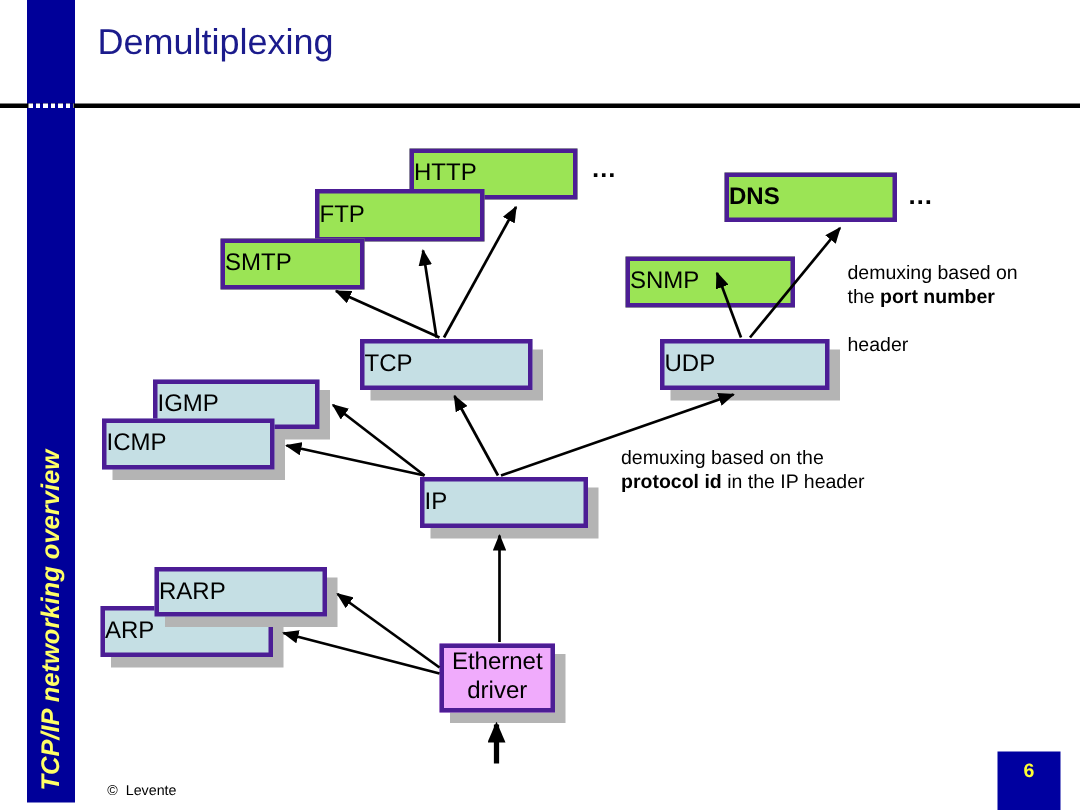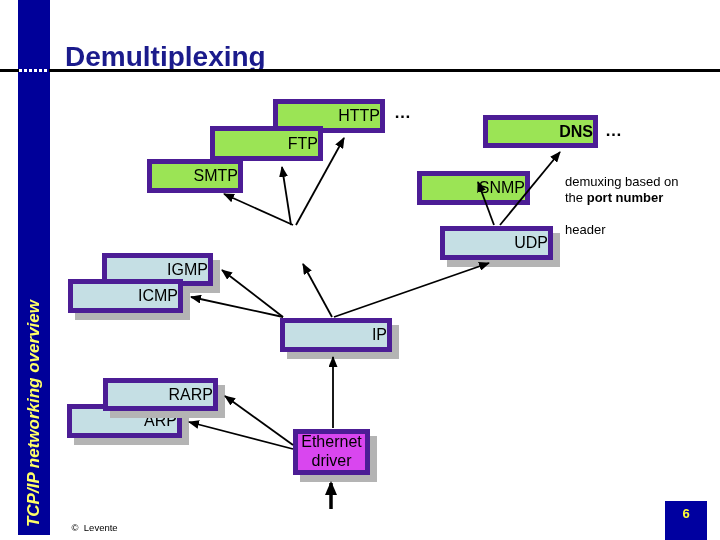--- a/index.html
+++ b/index.html
@@ -8,32 +8,32 @@
     overflow:hidden; font-family:"Liberation Sans","DejaVu Sans",sans-serif;
     color:#000;
   }
   .vbar { position:absolute; left:18px; top:0; width:32px; height:535px; background:#000099; }
   .vtext {
     position:absolute; bottom:8px; left:50%;
     transform:translateX(-50%) rotate(180deg);
     writing-mode:vertical-rl; white-space:nowrap;
     color:#ffff66; font-weight:bold; font-style:italic; font-size:17px;
   }
-  .title { position:absolute; left:65px; top:15px; font-size:28px; font-weight:bold; color:#1b1b8c;margin-top:26px; }
+  .title { position:absolute; left:65px; top:15px; font-size:24px; font-weight:normal; color:#1b1b8c; }
   .hrule { position:absolute; left:0; top:69px; width:720px; height:3px; background:#000; }
   .hdash { position:absolute; left:19px; top:69px; width:30px; height:3px;
            background:repeating-linear-gradient(90deg,#ffffff 0 3px,#000099 3px 5px); }
   .pbox {
-    position:absolute; border:5px solid #4c1d95; box-sizing:border-box;
-    display:flex; align-items:center; justify-content:flex-end;
+    position:absolute; border:3px solid #4c1d95; box-sizing:border-box;
+    display:flex; align-items:center; justify-content:flex-start;
     font-size:16px;
   }
   .green  { background:#9be455; }
   .blue   { background:#c5dfe4; box-shadow:7px 7px 0 #b4b4b4; }
-  .yellow { background:#d946ef; box-shadow:7px 7px 0 #b4b4b4; flex-direction:column; line-height:19px; }
+  .yellow { background:#f0abfc; box-shadow:7px 7px 0 #b4b4b4; flex-direction:column; line-height:19px; }
   .dots { position:absolute; font-weight:bold; font-size:17px; letter-spacing:1px; }
   .ann  { position:absolute; font-size:13px; line-height:16px; }
   .footer { position:absolute; left:61px; top:511px; font-size:9.5px; line-height:11px; white-space:pre; }
   .pagebox {
     position:absolute; left:665px; top:501px; width:42px; height:39px;
     background:#0000a0; box-sizing:border-box; padding-top:5px;
     color:#ffff33; font-weight:bold; font-size:13px; text-align:center;
   }
   .arrows { position:absolute; left:0; top:0; pointer-events:none; }
 </style>
@@ -62,24 +62,27 @@
   <div class="pbox green" style="left:483px;top:115px;width:115px;height:33px;font-weight:bold;">
     <span>DNS</span>
   </div>
   <div class="pbox green" style="left:417px;top:143px;width:113px;height:34px;margin-top:28px;">
     <span>SNMP</span>
   </div>
 
   <div class="dots" style="left:394px;top:103px;">…</div>
   <div class="dots" style="left:605px;top:121px;">…</div>
 
+  <div class="pbox blue" style="left:240px;top:226px;width:115px;height:34px;">
+    <span>TCP</span>
+  </div>
   <div class="pbox blue" style="left:440px;top:226px;width:113px;height:34px;">
     <span>UDP</span>
   </div>
-  <div class="pbox blue" style="left:102px;top:253px;width:111px;height:33px;padding-left:38px;">
+  <div class="pbox blue" style="left:102px;top:253px;width:111px;height:33px;">
     <span>IGMP</span>
   </div>
   <div class="pbox blue" style="left:68px;top:279px;width:115px;height:34px;">
     <span>ICMP</span>
   </div>
   <div class="pbox blue" style="left:280px;top:318px;width:112px;height:34px;">
     <span>IP</span>
   </div>
   <div class="pbox blue" style="left:67px;top:404px;width:115px;height:34px;">
     <span>ARP</span>
@@ -91,20 +94,24 @@
   <div class="pbox yellow" style="left:293px;top:429px;width:77px;height:46px;">
     <span>Ethernet</span>
     <span>driver</span>
   </div>
 
   <div class="ann" style="left:565px;top:174px;width:135px;">
     <span>demuxing based on</span><br>
     <span>the </span><b>port number</b><br>
     <br>
     <span>header</span>
+  </div>
+  <div class="ann" style="left:414px;top:297px;width:200px;">
+    <span>demuxing based on the</span><br>
+    <b>protocol id</b><span> in the IP header</span>
   </div>
 
   <svg class="arrows" width="720" height="540" viewBox="0 0 720 540">
     <defs>
       <marker id="ah" markerUnits="userSpaceOnUse" markerWidth="11" markerHeight="9" refX="10" refY="4.5" orient="auto">
         <path d="M0,0 L11,4.5 L0,9 Z" fill="#000"></path>
       </marker>
       <marker id="ahBig" markerUnits="userSpaceOnUse" markerWidth="14" markerHeight="12" refX="12" refY="6" orient="auto">
         <path d="M0,0 L14,6 L0,12 Z" fill="#000"></path>
       </marker>

